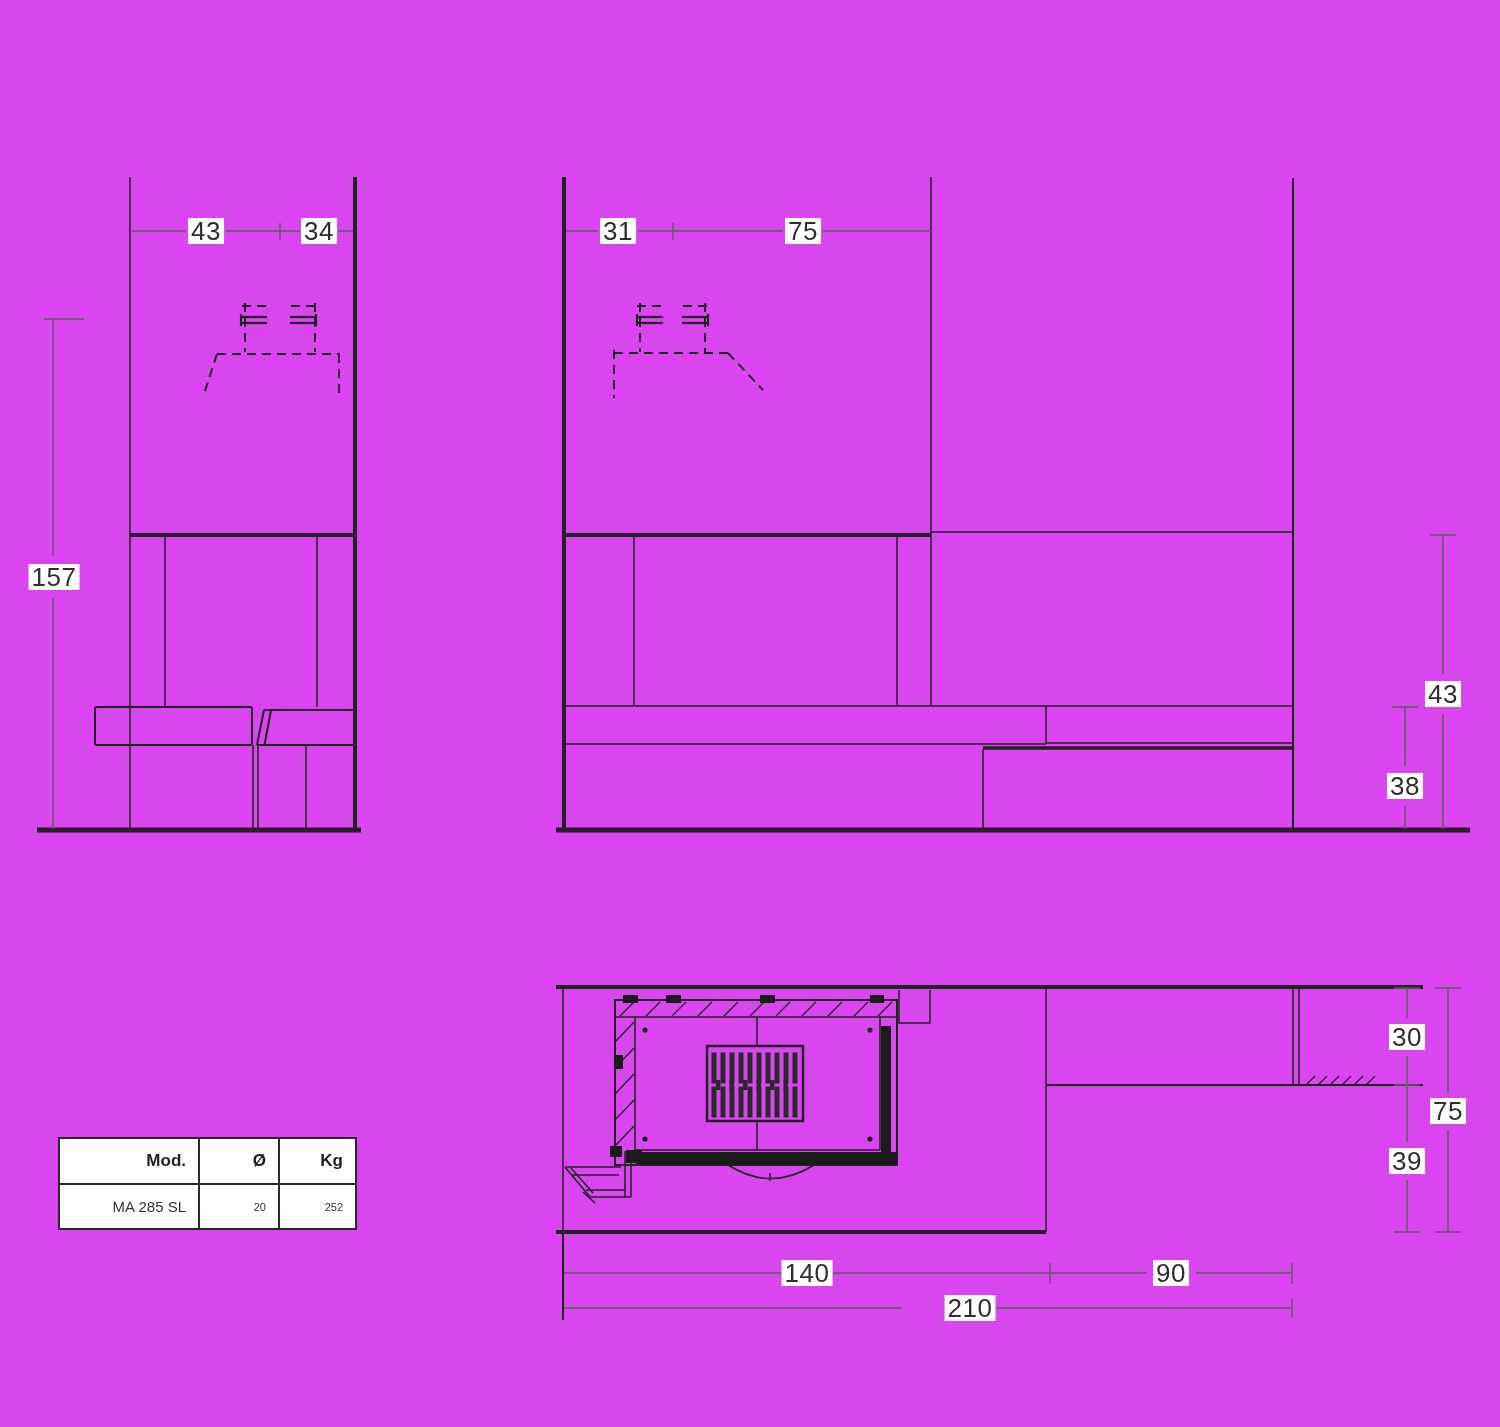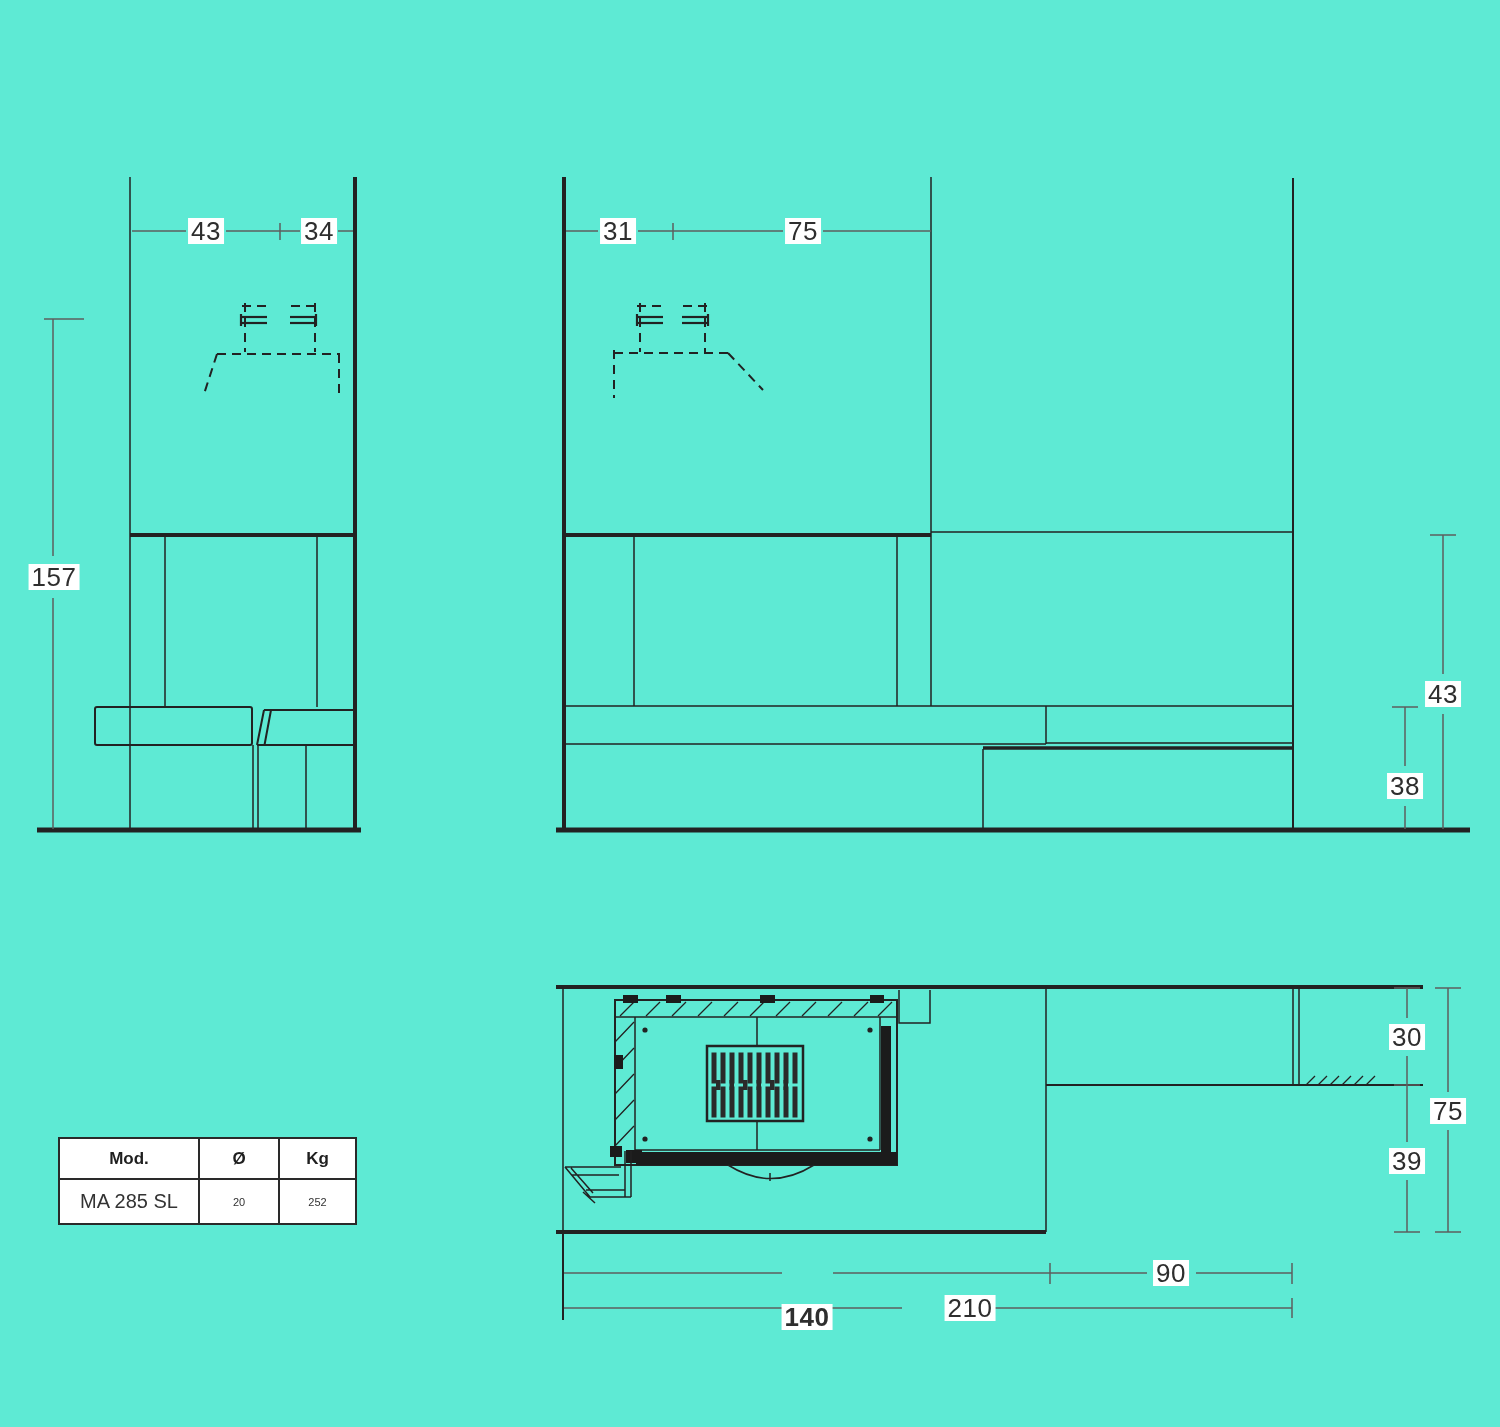--- a/index.html
+++ b/index.html
@@ -1,34 +1,34 @@
 <!DOCTYPE html>
 <html><head>
 <meta charset="utf-8">
 <style>
   html,body{margin:0;padding:0;background:#f6f6f6;}
   .canvas{
-    position:relative;width:1500px;height:1427px;background:#5eead4;
+    position:relative;width:1500px;height:1427px;background:#d946ef;
     font-family:"Liberation Sans","DejaVu Sans",sans-serif;overflow:hidden;
   }
   .canvas svg{position:absolute;left:0;top:0;}
   .dim-label{
     position:absolute;transform:translate(-50%,-50%);
     font-size:26px;color:#2e2e2e;white-space:nowrap;letter-spacing:0.5px;
     background:#ffffff;padding:0 3px;line-height:1;
   }
   .spec-table{
     position:absolute;left:58px;top:1137px;width:297px;height:86px;
     border-collapse:collapse;table-layout:fixed;background:#fff;color:#222;
   }
   .spec-table td,.spec-table th{
-    border:2px solid #2a2a2a;text-align:center;vertical-align:middle;padding:0;
+    border:2px solid #2a2a2a;text-align:right;vertical-align:middle;padding:12px;
   }
   .spec-table th{font-size:17px;font-weight:bold;color:#1f1f1f;}
-  .spec-table td.model{font-size:20px;color:#333;margin-left:48px;}
+  .spec-table td.model{font-size:15px;color:#333;margin-left:48px;}
   .spec-table td.num{font-size:11px;color:#333;}
   .col-mod{width:140px;} .col-dia{width:80px;} .col-kg{width:77px;}
   .hdr-row{height:41px;} .data-row{height:45px;}
 </style>
 </head>
 <body>
 
 <div class="canvas">
 
   <svg width="1500" height="1427" viewBox="0 0 1500 1427">
@@ -205,21 +205,21 @@
   <span class="dim-label" style="left:54px;top:577px;">157</span>
 
   <span class="dim-label" style="left:618px;top:231px;">31</span>
   <span class="dim-label" style="left:803px;top:231px;">75</span>
   <span class="dim-label" style="left:1443px;top:694px;">43</span>
   <span class="dim-label" style="left:1405px;top:786px;">38</span>
 
   <span class="dim-label" style="left:1407px;top:1037px;">30</span>
   <span class="dim-label" style="left:1407px;top:1161px;">39</span>
   <span class="dim-label" style="left:1448px;top:1111px;">75</span>
-  <span class="dim-label" style="left:807px;top:1317px;font-weight:bold;">140</span>
+  <span class="dim-label" style="left:807px;top:1273px;">140</span>
   <span class="dim-label" style="left:1171px;top:1273px;">90</span>
   <span class="dim-label" style="left:930px;top:1308px;margin-left:40px;">210</span>
 
   <table class="spec-table">
     <colgroup>
         <col class="col-mod">
         <col class="col-dia">
         <col class="col-kg">
       </colgroup>
     <tbody>

